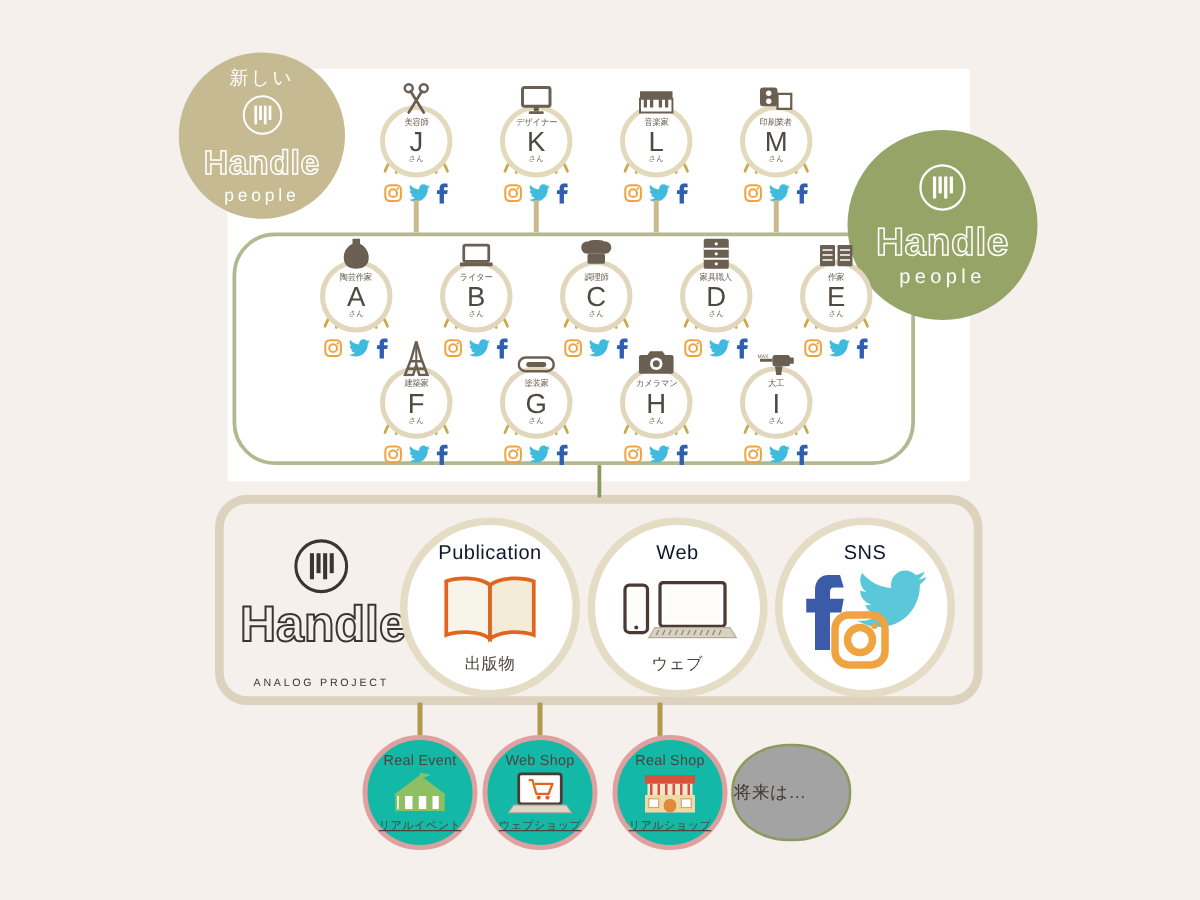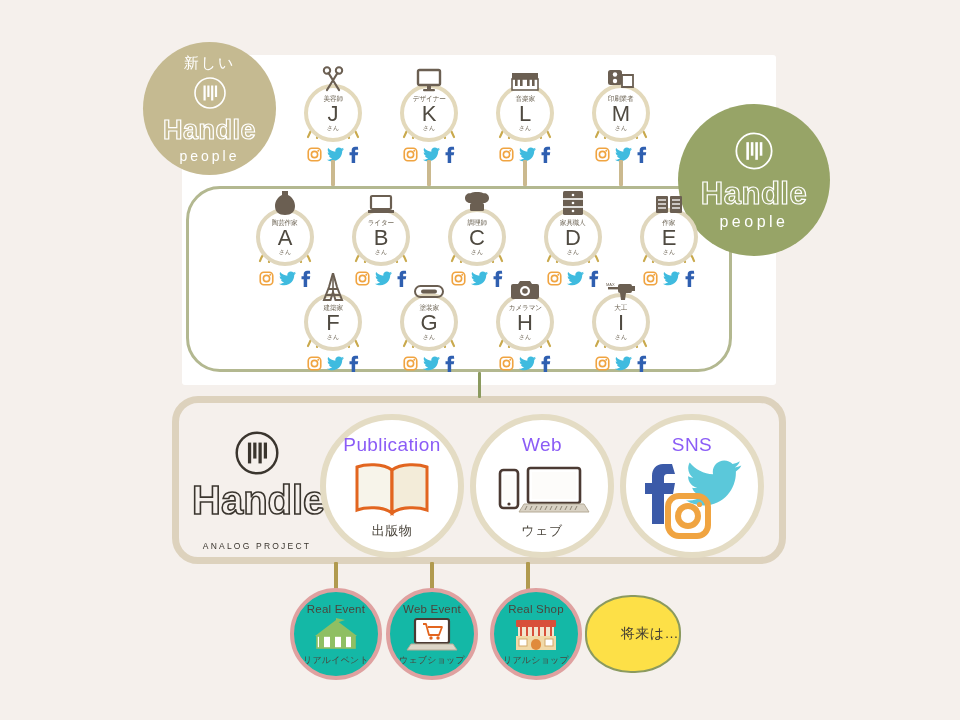--- a/index.html
+++ b/index.html
@@ -201,22 +201,22 @@
     background: #ffffff;
     border: 6px solid #e4dcc4;
     box-sizing: border-box;
     display: flex;
     flex-direction: column;
     align-items: center;
     justify-content: flex-start;
     padding-top: 14px;
   }
   .channel .en {
-    font-size: 19px;
-    color: #8b5cf6;
+    font-size: 16px;
+    color: #0f172a;
     letter-spacing: 0.4px;
     font-weight: 400;
   }
   .channel .art {
     flex: 1;
     display: flex;
     align-items: center;
     justify-content: center;
     width: 100%;
   }
@@ -274,35 +274,36 @@
     flex: 1;
     display: flex;
     align-items: center;
     justify-content: center;
   }
   .shop .jp {
     font-size: 9px;
     color: #4b463d;
     margin-bottom: 9px;
     letter-spacing: 0.2px;
+    text-decoration: underline;
   }
 
   
   .bubble {
     position: absolute;
     left: 585px;
     top: 595px;
     width: 92px;
     height: 74px;
     border: 2px solid #8b9a5f;
     border-radius: 46px / 37px;
-    background: #fde047;
+    background: #a3a3a3;
     display: flex;
     align-items: center;
-    justify-content: flex-end;
+    justify-content: flex-start;
   }
   .bubble .txt {
     font-size: 14px;
     color: #3f3a32;
     letter-spacing: 0.5px;
   }
   .bubble-tail {
     position: absolute;
     left: 572px;
     top: 620px;
@@ -1026,21 +1027,21 @@
           <rect x="21" y="18" width="5" height="12"></rect>
           <rect x="32" y="18" width="5" height="12"></rect>
           <rect x="42" y="18" width="4" height="12"></rect>
         </g>
       </svg>
     </div>
     <div class="jp">リアルイベント</div>
   </div>
 
   <div class="shop" style="left:386px; top:588px;">
-    <div class="en">Web Event</div>
+    <div class="en">Web Shop</div>
     <div class="art">
       <svg width="52" height="36" viewBox="0 0 52 36">
         <rect x="9" y="2" width="34" height="24" rx="2" fill="#ffffff" stroke="#4b3a33" stroke-width="2.2"></rect>
         <g transform="translate(17,6)">
           <path d="M0 1 h3 l3 11 h10 l3 -8 h-14" fill="none" stroke="#e2651f" stroke-width="1.8" stroke-linejoin="round"></path>
           <circle cx="8" cy="15" r="1.7" fill="#e2651f"></circle>
           <circle cx="15" cy="15" r="1.7" fill="#e2651f"></circle>
         </g>
         <path d="M5 27 L47 27 L51 33 L1 33 Z" fill="#ddd6c8" stroke="#b5ab97" stroke-width="1"></path>
       </svg>

